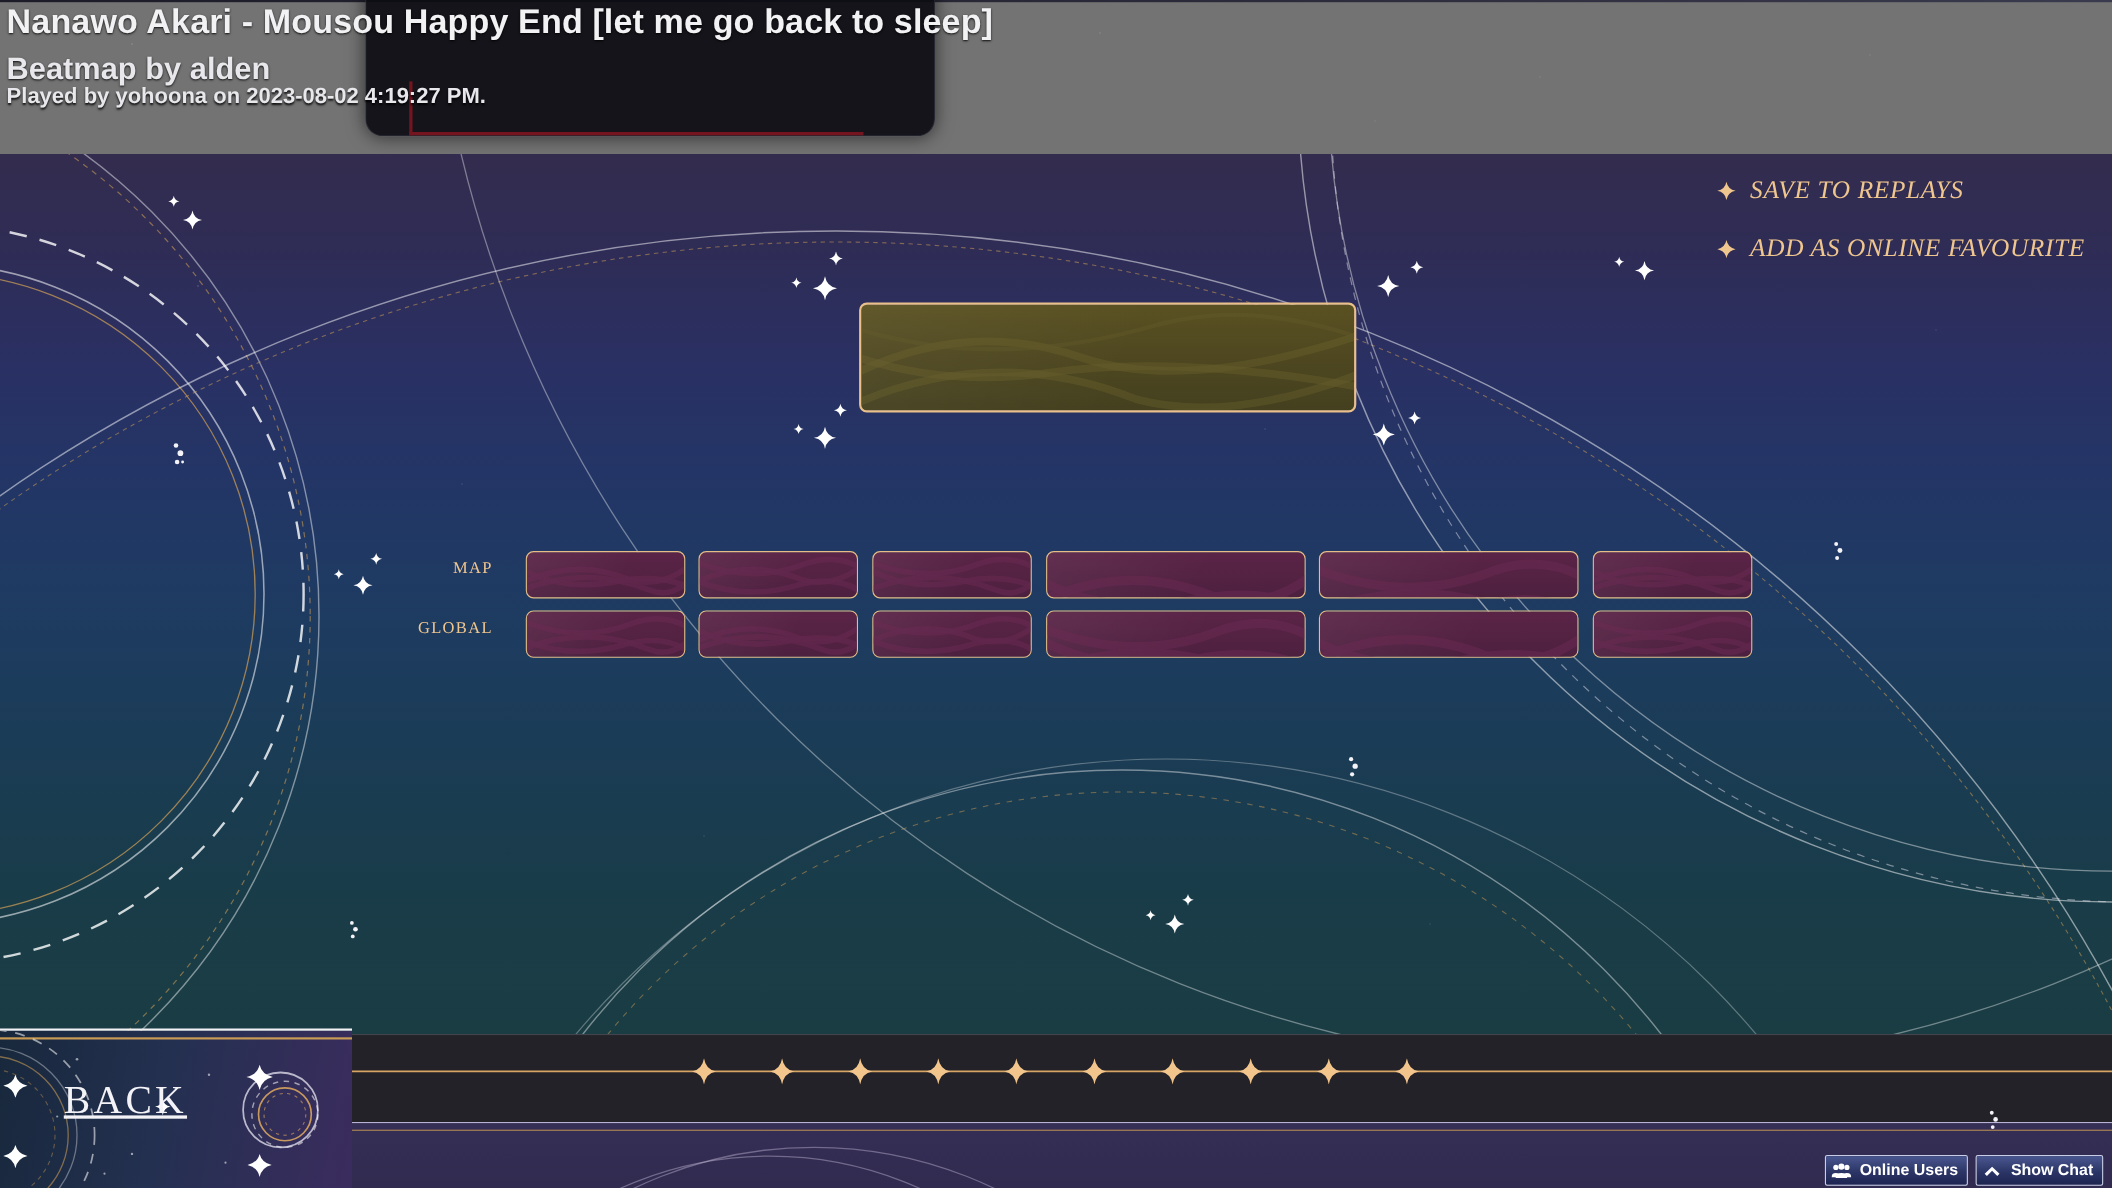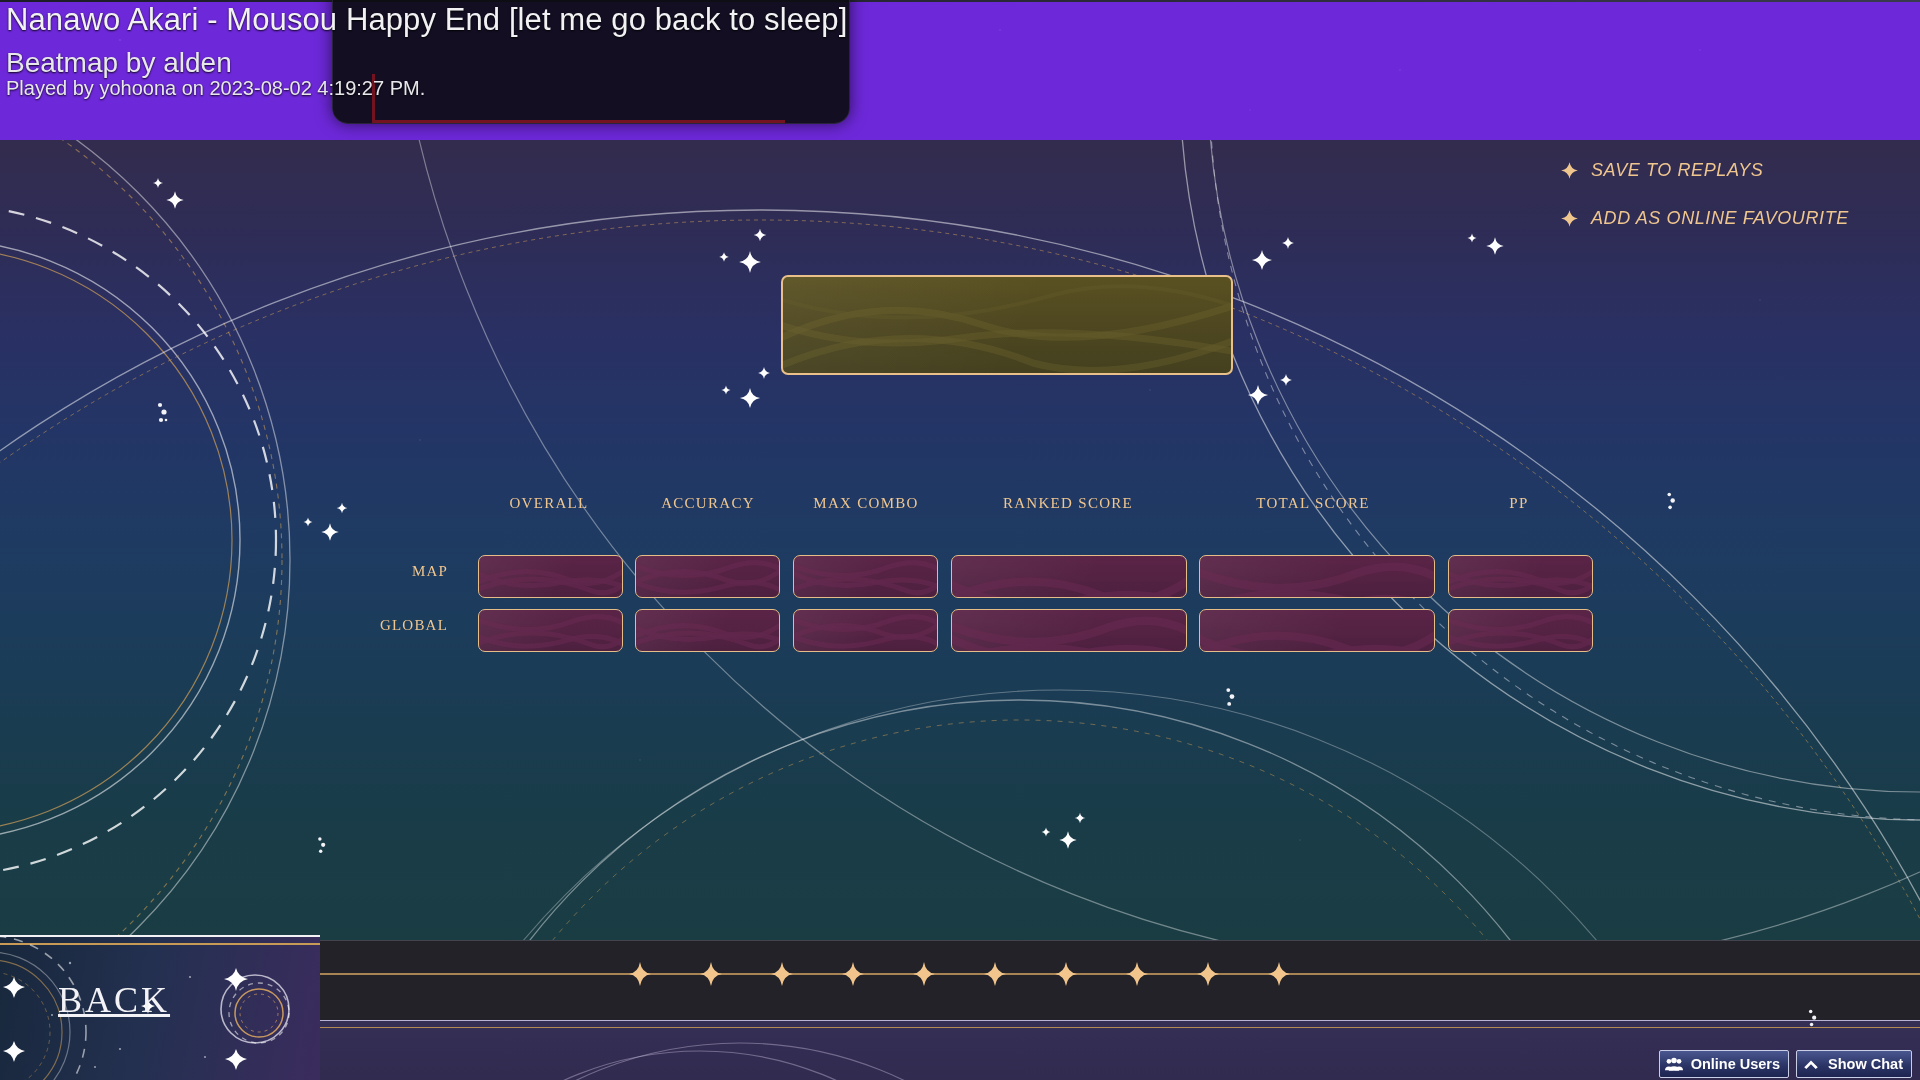--- a/index.html
+++ b/index.html
@@ -20,23 +20,24 @@
     overflow: hidden;
     background: #050509;
   }
 
   
   .top-header {
     position: absolute;
     left: 0; top: 0;
     width: 1920px;
     height: 140px;
-    background: #6d28d9;
+    background: #737373;
     overflow: hidden;
     z-index: 40;
+    font-weight: bold;
   }
   .top-header::before {
     content: "";
     position: absolute;
     left: 0; top: 0; right: 0;
     height: 2px;
     background: linear-gradient(90deg, #1c1c28 0%, #2a2a3a 60%, #3a3a4e 100%);
   }
   .hdr-stars {
     position: absolute;
@@ -153,23 +154,23 @@
     align-items: center;
     gap: 12px;
     margin-bottom: 27px;
     cursor: pointer;
   }
   .menu-star {
     width: 19px; height: 19px;
     flex: 0 0 19px;
   }
   .menu-label {
-    font-family: Liberation Sans, sans-serif;
+    font-family: Liberation Serif, serif;
     font-style: italic;
-    font-size: 18px;
+    font-size: 23px;
     letter-spacing: .6px;
     color: #f0c68f;
     white-space: nowrap;
   }
 
   
   .banner {
     position: absolute;
     left: 781px; top: 135px;
     width: 448px; height: 96px;
@@ -447,28 +448,20 @@
           <path d="M-20 42 Q70 76 170 62 Q290 44 470 78"></path>
           <path d="M-10 92 Q120 34 250 86 Q340 110 470 56"></path>
         </g>
         <g fill="none" stroke="#6d6430" stroke-opacity=".5" stroke-width="4">
           <path d="M-10 20 Q120 62 270 18 Q360 -6 470 36"></path>
         </g>
       </svg>
     </div>
 
     <div class="stats">
-      <div class="stat-head-row">
-          <div class="col-head" style="left: 429px; width: 240px;">OVERALL</div>
-          <div class="col-head" style="left: 588px; width: 240px;">ACCURACY</div>
-          <div class="col-head" style="left: 746px; width: 240px;">MAX COMBO</div>
-          <div class="col-head" style="left: 948px; width: 240px;">RANKED SCORE</div>
-          <div class="col-head" style="left: 1193px; width: 240px;">TOTAL SCORE</div>
-          <div class="col-head" style="left: 1399px; width: 240px;">PP</div>
-        </div>
       <div class="stat-row">
           <div class="row-label" style="left: 300px; width: 148px; top: 14px;">MAP</div>
           <div class="stat-box" style="left: 478px; width: 143px; top: 6px;"><svg class="box-swish" viewBox="0 0 140 41" preserveAspectRatio="none">
               <g fill="none" stroke="#6d2c55" stroke-opacity=".85" stroke-width="5">
                 <path d="M-10 30 Q40 4 90 24 Q120 34 150 8"></path>
                 <path d="M-10 12 Q30 36 80 26 Q120 18 150 34"></path>
                 <path d="M-10 36 Q50 10 110 34 Q130 42 150 20"></path>
               </g>
             </svg><span></span></div>
           <div class="stat-box" style="left: 635px; width: 143px; top: 6px;"><svg class="box-swish" viewBox="0 0 140 41" preserveAspectRatio="none">

